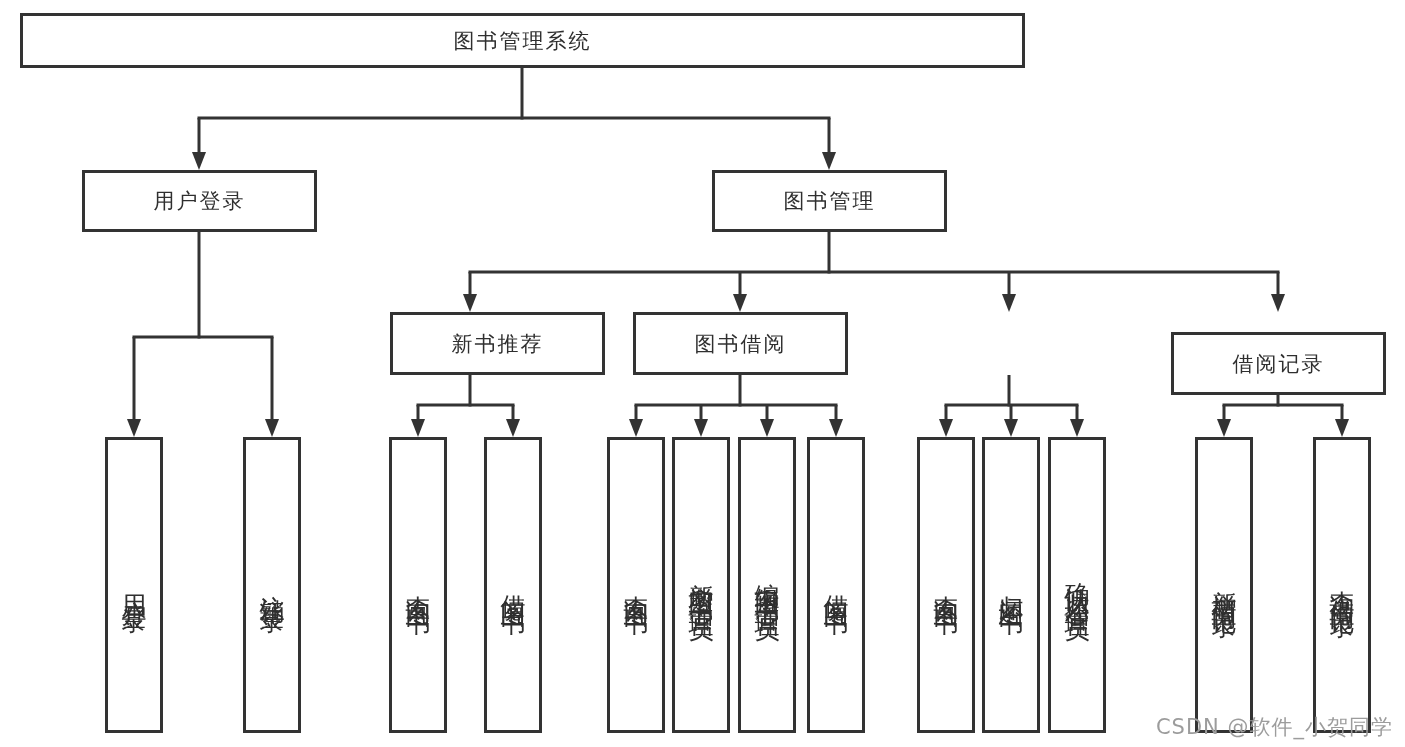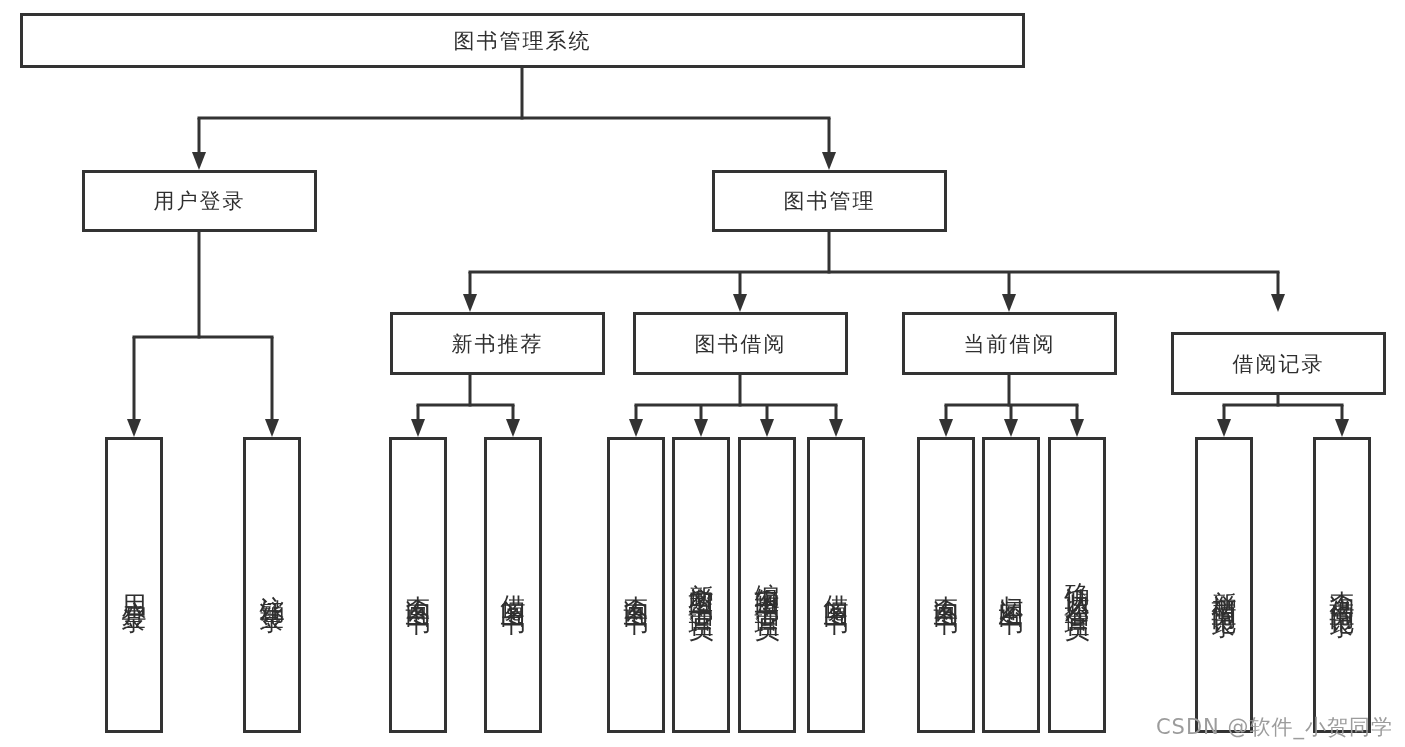--- a/index.html
+++ b/index.html
@@ -132,23 +132,20 @@
   <div class="box" style="left:712px; top:170px; width:235px; height:62px;">
     <span class="hlabel">图书管理</span>
   </div>
 
   <div class="box" style="left:363px; top:312px; width:215px; height:63px;margin-left:27px;">
     <span class="hlabel">新书推荐</span>
   </div>
   <div class="box" style="left:633px; top:312px; width:215px; height:63px;">
     <span class="hlabel">图书借阅</span>
   </div>
-  <div class="box" style="left:902px; top:312px; width:215px; height:63px;">
-    <span class="hlabel">当前借阅</span>
-  </div>
   <div class="box" style="left:1171px; top:312px; width:215px; height:63px;margin-top:20px;">
     <span class="hlabel">借阅记录</span>
   </div>
 
   <div class="box" style="left:105px; top:437px; width:58px; height:296px;">
     <span class="vlabel">用户登录</span>
   </div>
   <div class="box" style="left:243px; top:437px; width:58px; height:296px;">
     <span class="vlabel">注销登录</span>
   </div>

